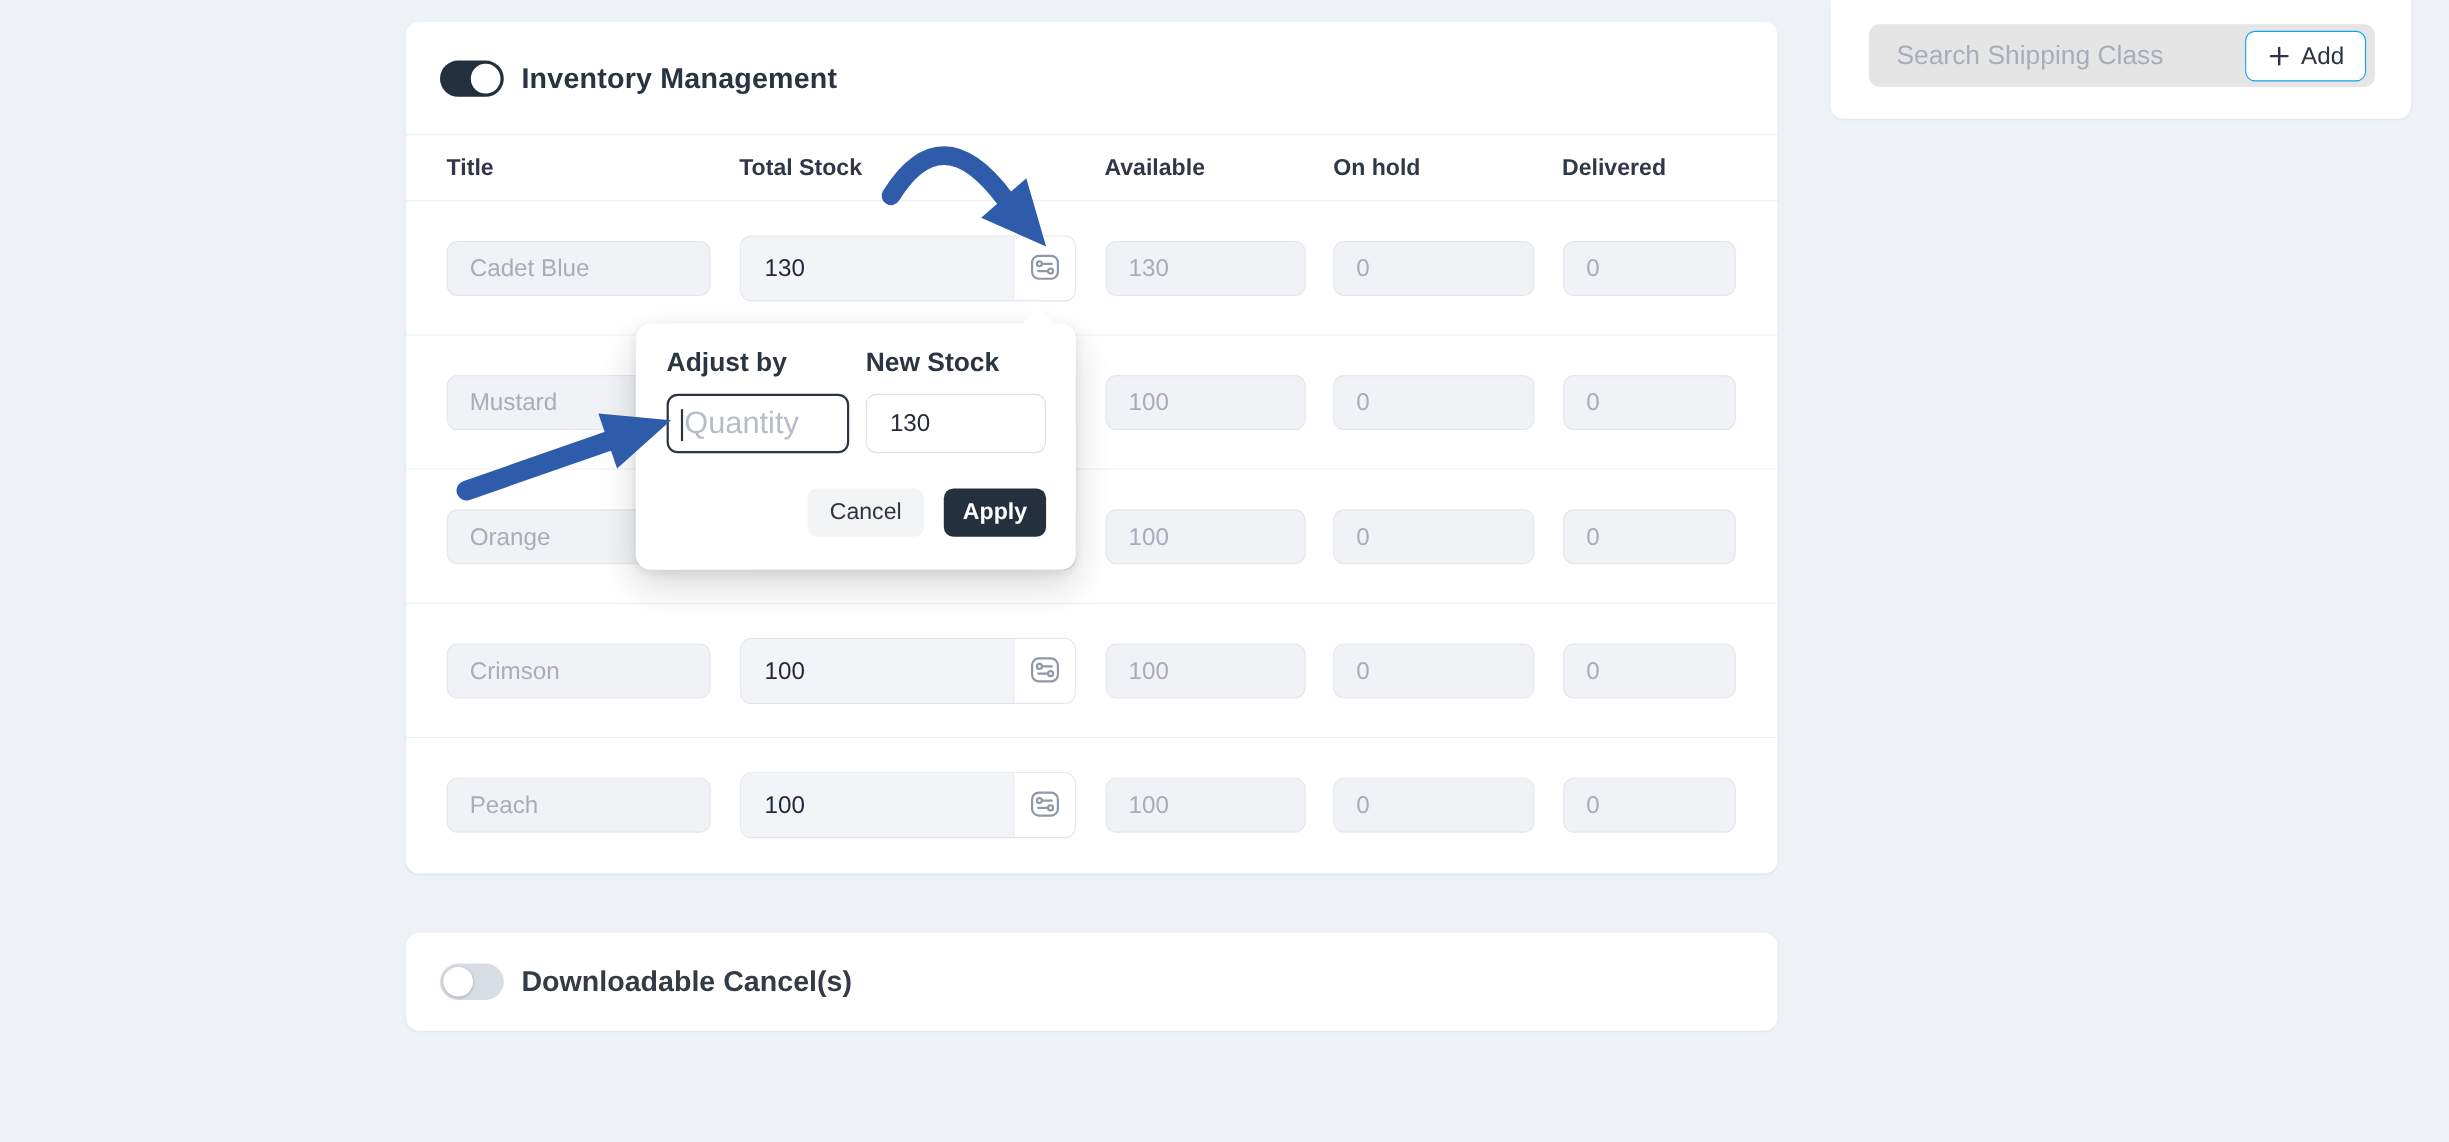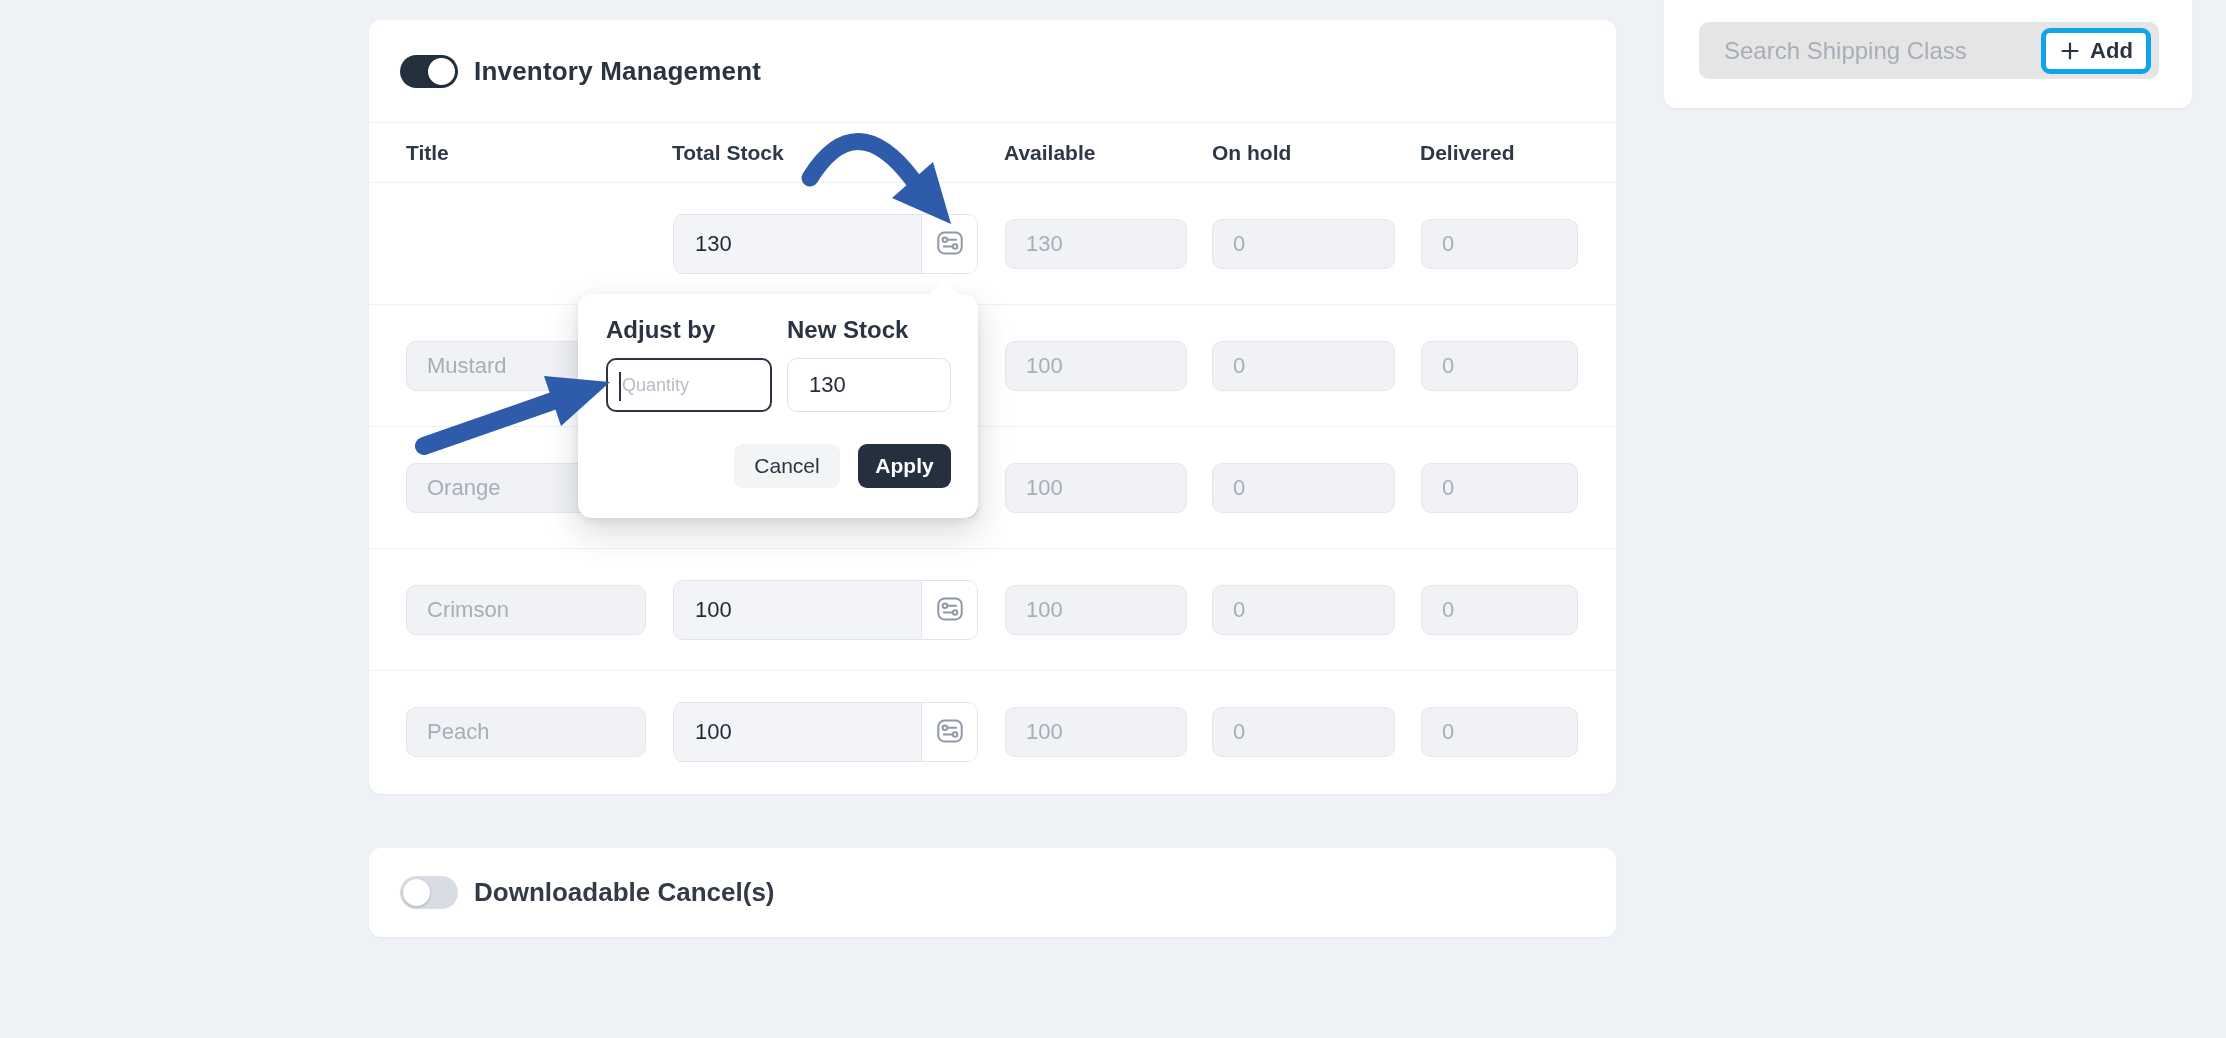--- a/index.html
+++ b/index.html
@@ -44,30 +44,30 @@
 
   
   .dl-card { left:369px; top:848px; width:1247px; height:89px; display:flex; align-items:center; padding-left:31px; gap:16px; }
   .dl-title { font-size:26px; font-weight:700; color:#333b47; }
 
   
   .shipping-card { left:1664px; top:0; width:528px; height:108px; border-radius:0 0 12px 12px; }
   .search-wrap { position:absolute; left:35px; top:22px; width:460px; height:57px; border:1px solid #e2e5ea; border-radius:10px; background:#e5e5e5; }
   .search-input { width:100%; height:100%; border:none; outline:none; border-radius:10px; padding-left:24px; padding-right:130px; font-size:24px; font-family:inherit; color:#3a424d; background:transparent; }
   .search-input::placeholder { color:#a7aeba; }
-  .add-btn { position:absolute; right:7px; top:5px; width:110px; height:46px; border:5px solid #0ea5e9; border-radius:9px; background:#fff; display:flex; align-items:center; justify-content:center; gap:9px; cursor:pointer; font-family:inherit; font-size:22px; font-weight:700; color:#2b3442; }
+  .add-btn { position:absolute; right:7px; top:5px; width:110px; height:46px; border:1px solid #0ea5e9; border-radius:9px; background:#fff; display:flex; align-items:center; justify-content:center; gap:9px; cursor:pointer; font-family:inherit; font-size:22px; font-weight:400; color:#2b3442; }
 
   
   .popover { position:absolute; left:578px; top:294px; width:400px; height:224px; background:#fff; border-radius:14px; box-shadow:0 14px 34px rgba(16,24,40,.16), 0 3px 8px rgba(16,24,40,.08); z-index:40; }
   .popover .notch { position:absolute; left:355px; top:-10px; width:22px; height:22px; background:#fff; transform:rotate(45deg); border-radius:3px; }
   .pop-label { position:absolute; top:22px; font-size:24px; font-weight:700; color:#2b3442; }
   .lbl-adjust { left:28px; }
   .lbl-newstock { left:209px; }
   .qty-wrap { position:absolute; left:28px; top:64px; width:166px; height:54px; border:2px solid #2b3442; border-radius:10px; background:#fff; }
-  .qty-input { width:100%; height:100%; border:none; outline:none; border-radius:8px; padding-left:14px; font-size:18px; font-family:inherit; color:#1f2937; background:transparent; }
+  .qty-input { width:100%; height:100%; border:none; outline:none; border-radius:8px; padding-left:14px; font-size:28px; font-family:inherit; color:#1f2937; background:transparent; }
   .qty-input::placeholder { color:#b6bdc7; }
   .caret { position:absolute; left:11px; top:12px; width:2px; height:29px; background:#2b3442; }
   .newstock-input { position:absolute; left:209px; top:64px; width:164px; height:54px; border:1px solid #dde1e7; border-radius:10px; padding-left:21px; font-size:22px; color:#222c3a; font-family:inherit; outline:none; }
   .pop-btn { position:absolute; top:150px; height:44px; border:none; border-radius:9px; font-family:inherit; font-size:21px; cursor:pointer; }
   .btn-cancel { left:156px; width:106px; background:#f3f4f6; color:#2b3442; font-weight:500; }
   .btn-apply  { left:280px; width:93px;  background:#25303e; color:#ffffff; font-weight:700; }
 
   
   .arrows { position:absolute; inset:0; width:2226px; height:1038px; z-index:50; pointer-events:none; }
 </style>
@@ -84,20 +84,21 @@
 
   <div class="col-headers">
     <span class="col-title">Title</span>
     <span class="col-stock">Total Stock</span>
     <span class="col-available">Available</span>
     <span class="col-onhold">On hold</span>
     <span class="col-delivered">Delivered</span>
   </div>
 
   <div class="row">
+    <input class="inp disabled inp-title" readonly="" value="Cadet Blue" style="">
     <div class="stock-group">
       <input class="stock-input" value="130" style="">
       <button class="adjust-btn">
         <span>
           <svg width="34" height="32" viewBox="0 0 24 24" fill="none" stroke="#8f98a6" stroke-width="1.5" stroke-linecap="round">
             <rect x="3.2" y="4.2" width="17.6" height="15.6" rx="4.6"></rect>
             <circle cx="8.2" cy="9.6" r="1.7"></circle>
               <line x1="10.6" y1="9.6" x2="16.6" y2="9.6"></line>
             <line x1="7.4" y1="14.6" x2="13.4" y2="14.6"></line>
               <circle cx="15.8" cy="14.6" r="1.7"></circle>

